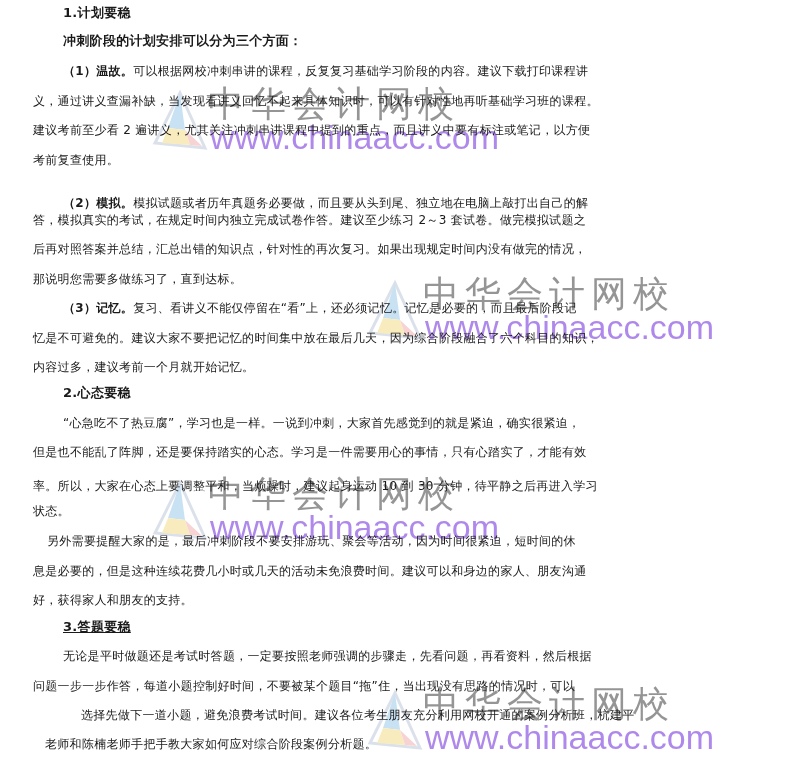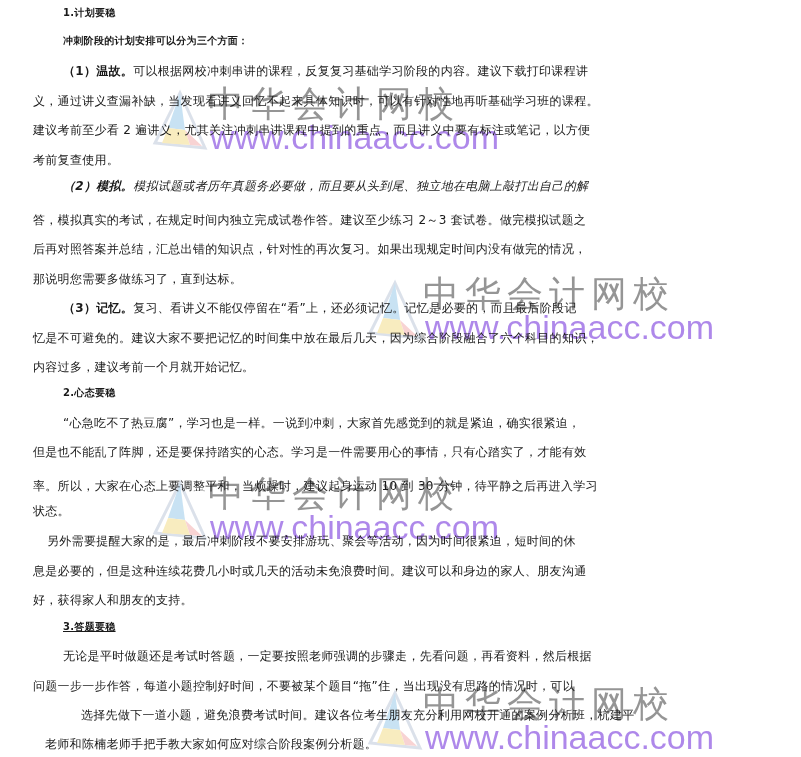--- a/index.html
+++ b/index.html
@@ -24,21 +24,21 @@
   .line {
     position: absolute;
     left: 0;
     font-size: 12px;
     line-height: 20px;
     white-space: nowrap;
     letter-spacing: 0.3px;
   }
   .heading {
     font-weight: bold;
-    font-size: 10px;
+    font-size: 13px;
     text-align: right;
   }
   .b { font-weight: bold; }
   .watermark {
     position: absolute;
     pointer-events: none;
     opacity: 0.55;
   }
   .wm-cn {
     position: absolute;
@@ -108,21 +108,21 @@
   <div class="line heading" style="left:30px; top:3px;">1.计划要稳</div>
   <div class="line heading" style="left:30px; top:31px;">冲刺阶段的计划安排可以分为三个方面：</div>
 
   <div class="line" style="left:30px; top:61px;">
     <span class="b">（1）温故。</span><span>可以根据网校冲刺串讲的课程，反复复习基础学习阶段的内容。建议下载打印课程讲</span>
   </div>
   <div class="line" style="top:91px;">义，通过讲义查漏补缺，当发现看讲义回忆不起来具体知识时，可以有针对性地再听基础学习班的课程。</div>
   <div class="line" style="top:120px;">建议考前至少看 2 遍讲义，尤其关注冲刺串讲课程中提到的重点，而且讲义中要有标注或笔记，以方便</div>
   <div class="line" style="top:150px;">考前复查使用。</div>
 
-  <div class="line" style="left:30px; top:176px;font-style:italic;">
+  <div class="line" style="left:30px; top:193px;">
     <span class="b">（2）模拟。</span><span>模拟试题或者历年真题务必要做，而且要从头到尾、独立地在电脑上敲打出自己的解</span>
   </div>
   <div class="line" style="top:210px;">答，模拟真实的考试，在规定时间内独立完成试卷作答。建议至少练习 2～3 套试卷。做完模拟试题之</div>
   <div class="line" style="top:239px;">后再对照答案并总结，汇总出错的知识点，针对性的再次复习。如果出现规定时间内没有做完的情况，</div>
   <div class="line" style="top:269px;">那说明您需要多做练习了，直到达标。</div>
 
   <div class="line" style="left:30px; top:298px;">
     <span class="b">（3）记忆。</span><span>复习、看讲义不能仅停留在“看”上，还必须记忆。记忆是必要的，而且最后阶段记</span>
   </div>
   <div class="line" style="top:328px;">忆是不可避免的。建议大家不要把记忆的时间集中放在最后几天，因为综合阶段融合了六个科目的知识，</div>

